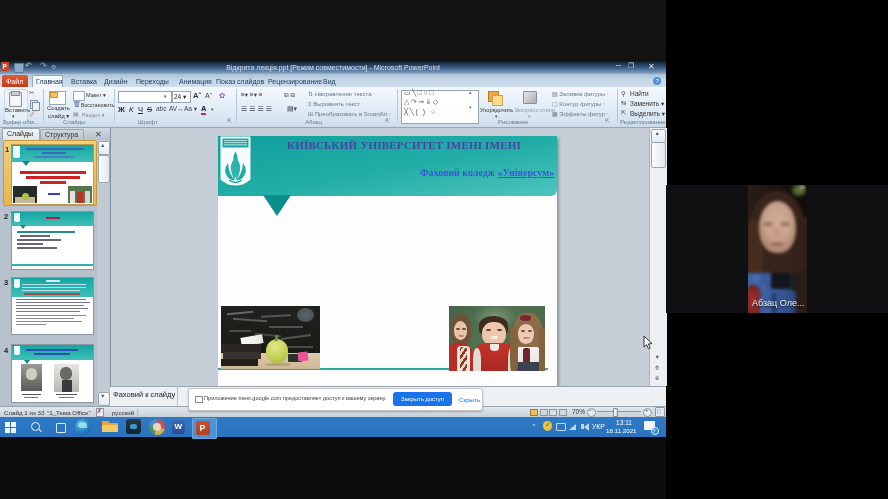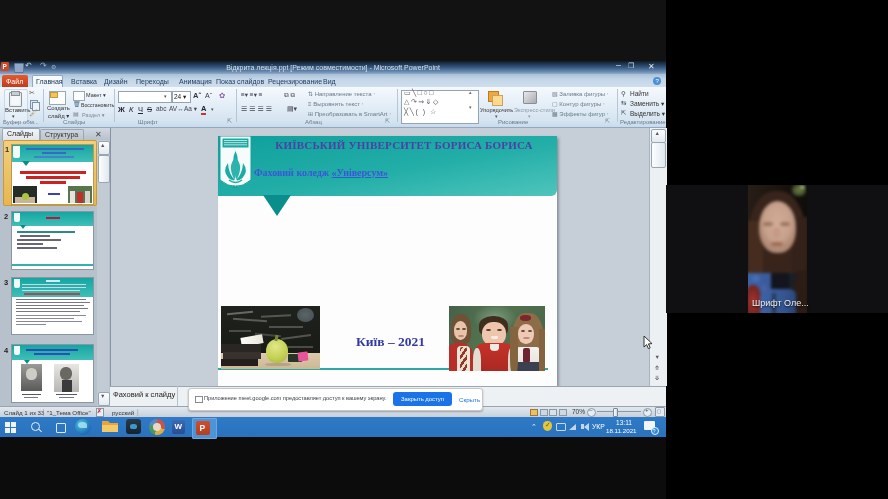--- a/index.html
+++ b/index.html
@@ -232,24 +232,23 @@
     <rect x="5" y="6.2" width="23" height="0.9" fill="#d8f2ef" opacity=".9"></rect>
     <rect x="5" y="8.4" width="23" height="0.9" fill="#d8f2ef" opacity=".9"></rect>
     <path d="M16.5 15 Q21 24 16.5 35 Q12 24 16.5 15" fill="#1daaa4"></path>
     <path d="M16.5 22 Q25 29 18 43 Q15 43 16.5 22" fill="#2bb3ac"></path>
     <path d="M16.5 22 Q8 29 15 43 Q18 43 16.5 22" fill="#2bb3ac"></path>
     <path d="M9 27 Q3 35 9.5 42 Q13.5 45.5 16 44 Q9.5 38 9 27" fill="#1daaa4"></path>
     <path d="M24 27 Q30 35 23.5 42 Q19.5 45.5 17 44 Q23.5 38 24 27" fill="#1daaa4"></path>
     <path d="M10 44 Q16.5 49 23 44" stroke="#1daaa4" stroke-width="1.4" fill="none"></path>
     <text x="16.5" y="52" font-size="4.5" fill="#15948f" text-anchor="middle" font-family="Liberation Serif">КУ</text>
   </svg>
-  <div class="t" style="left:36px;top:3px;width:300px;text-align:center;font-family:'Liberation Serif',serif;font-size:11px;font-weight:bold;color:#4b41a4;letter-spacing:.2px;">КИЇВСЬКИЙ УНІВЕРСИТЕТ БОРИСА БОРИСА</div>
-  <div class="t" style="left:36px;top:31px;width:300px;text-align:left;font-family:'Liberation Serif',serif;font-size:10px;font-weight:bold;color:#3c55d8;">Фаховий коледж <span style="text-decoration:underline;">«Універсум»</span></div>
-
-  <div class="t" style="left:105px;top:198px;width:135px;text-align:center;font-family:'Liberation Serif',serif;font-size:13.5px;font-weight:bold;color:#3239a2;">Київ – 2021</div>
+  <div class="t" style="left:36px;top:3px;width:300px;text-align:center;font-family:'Liberation Serif',serif;font-size:11px;font-weight:bold;color:#4b41a4;letter-spacing:.2px;">КИЇВСЬКИЙ УНІВЕРСИТЕТ ІМЕНІ ІМЕНІ</div>
+  <div class="t" style="left:36px;top:31px;width:300px;text-align:right;font-family:'Liberation Serif',serif;font-size:10px;font-weight:bold;color:#3c55d8;">Фаховий коледж <span style="text-decoration:underline;">«Універсум»</span></div>
+
 
   <div class="abs" style="left:0;top:231.5px;width:330px;height:2.5px;background:#2fa8a2;"></div>
 
   <div class="abs" style="left:3px;top:170px;width:99px;height:63px;overflow:hidden;background:linear-gradient(#20221e,#191b17 70%);">
     <div class="abs" style="left:76px;top:2px;width:17px;height:14px;border-radius:50%;background:radial-gradient(#b8c8d2,#8aa3b4 75%);opacity:.4;"></div>
     <div class="abs" style="left:6px;top:6px;width:26px;height:1.5px;background:rgba(210,215,210,.4);transform:rotate(-5deg);"></div>
     <div class="abs" style="left:12px;top:13px;width:34px;height:1.5px;background:rgba(210,215,210,.33);transform:rotate(4deg);"></div>
     <div class="abs" style="left:40px;top:9px;width:30px;height:1.5px;background:rgba(210,215,210,.3);transform:rotate(-3deg);"></div>
     <div class="abs" style="left:48px;top:20px;width:34px;height:1.5px;background:rgba(210,215,210,.28);"></div>
     <div class="abs" style="left:8px;top:24px;width:22px;height:1.5px;background:rgba(210,215,210,.25);"></div>
@@ -408,13 +407,13 @@
     <div class="abs" style="left:0;top:92px;width:67px;height:44px;background:linear-gradient(95deg,#3e64a6 0%,#38589a 42%,#1a2027 64%,#161a20 100%);"></div>
     <div class="abs" style="left:27px;top:92px;width:18px;height:20px;background:#12151b;"></div>
     <div class="abs" style="left:50px;top:90px;width:14px;height:46px;background:#2b1c15;border-radius:40% 0 0 0;"></div>
     <div class="abs" style="left:1px;top:104px;width:16px;height:32px;background:radial-gradient(#a33530,#6e1f1c 80%);border-radius:45% 45% 0 0;"></div>
       <div class="abs" style="left:16px;top:108px;width:36px;height:28px;background:linear-gradient(100deg,#3e64a8,#33538e 70%,#27406e);border-radius:30% 20% 0 0;"></div>
       <div class="abs" style="left:28px;top:112px;width:4px;height:24px;background:#1a2433;opacity:.6;"></div>
     <div class="abs" style="left:8px;top:94px;width:8px;height:7px;background:#4a70b4;border-radius:50%;opacity:.8;"></div>
     <div class="abs" style="left:17px;top:104px;width:6px;height:6px;background:#52649c;border-radius:50%;opacity:.7;"></div>
   </div>
 </div>
-<div class="t" style="left:752px;top:298px;font-size:9px;color:#f1f1f1;text-shadow:0 1px 2px rgba(0,0,0,.8);">Шрифт Оле...</div>
+<div class="t" style="left:752px;top:298px;font-size:9px;color:#f1f1f1;text-shadow:0 1px 2px rgba(0,0,0,.8);">Абзац Оле...</div>
 
 </body></html>

